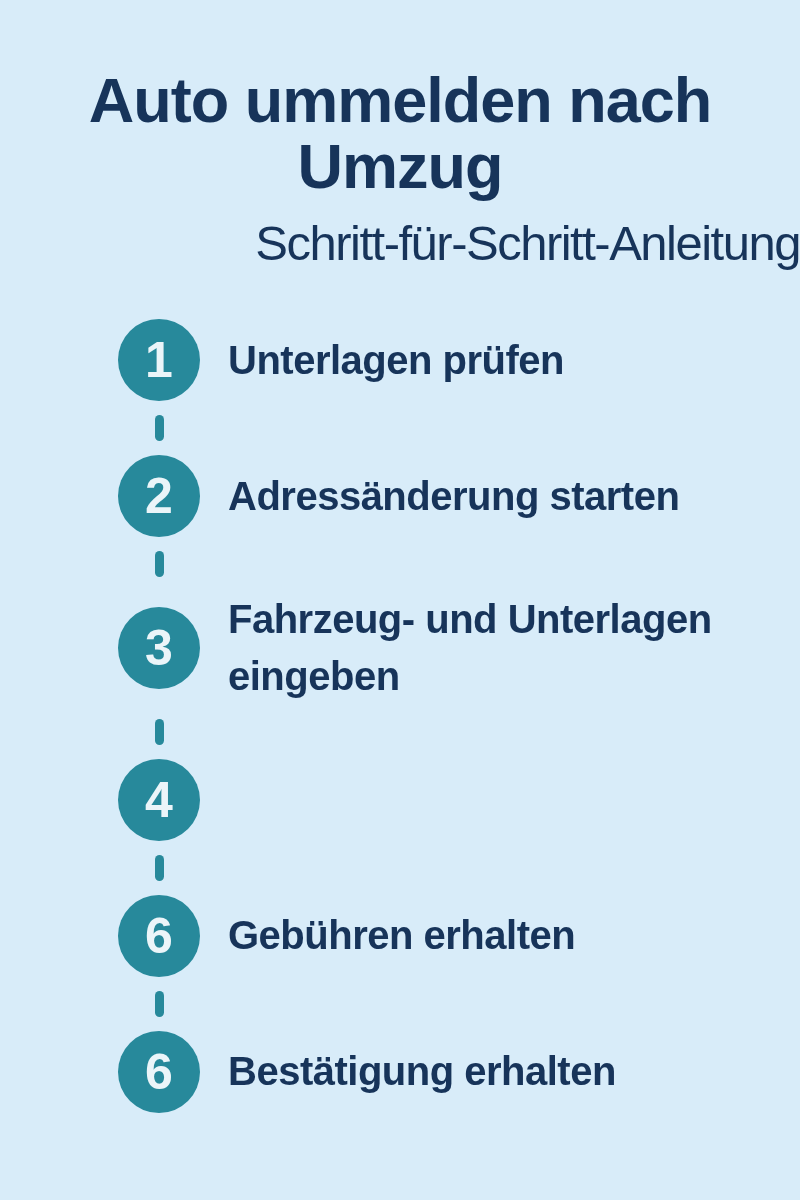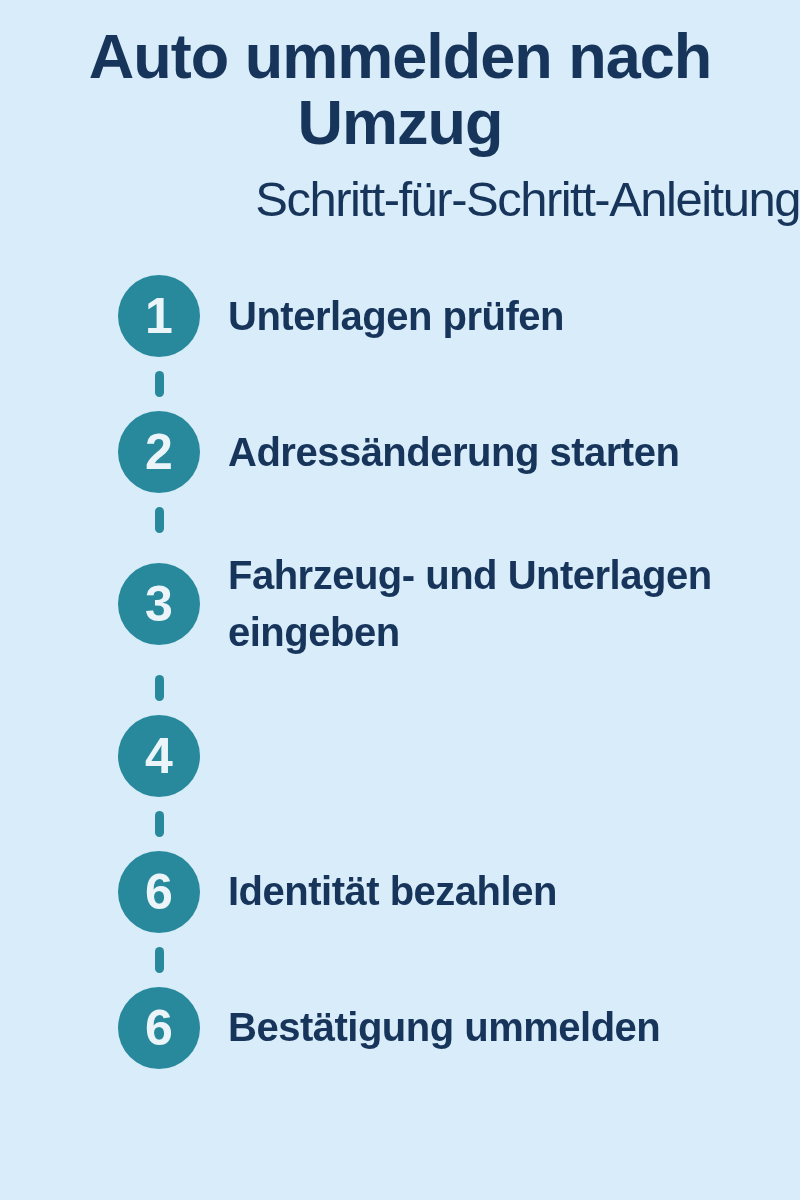--- a/index.html
+++ b/index.html
@@ -9,21 +9,21 @@
   .page {
     position: relative;
     width: 800px;
     height: 1200px;
     background: #d8ecf9;
     overflow: hidden;
     font-family: "Liberation Sans", "DejaVu Sans", sans-serif;
     color: #17345a;
   }
   .header {
-    padding-top: 24px;
+    padding-top: 68px;
     text-align: center;
   }
   .title {
     margin: 0 auto;
     max-width: 700px;
     font-size: 63px;
     line-height: 1.04;
     font-weight: bold;
     letter-spacing: -1px;
     color: #17345a;
@@ -135,29 +135,29 @@
     </div>
 
     <div class="connector">
       <div class="dash"></div>
     </div>
 
     <div class="step">
       <div class="badge">
         <span>6</span>
       </div>
-      <div class="label">Identität bezahlen</div>
+      <div class="label">Gebühren erhalten</div>
     </div>
 
     <div class="connector">
       <div class="dash"></div>
     </div>
 
     <div class="step">
       <div class="badge">
         <span>6</span>
       </div>
-      <div class="label">Bestätigung ummelden</div>
+      <div class="label">Bestätigung erhalten</div>
     </div>
 
   </div>
 
 </div>
 
 </body></html>

